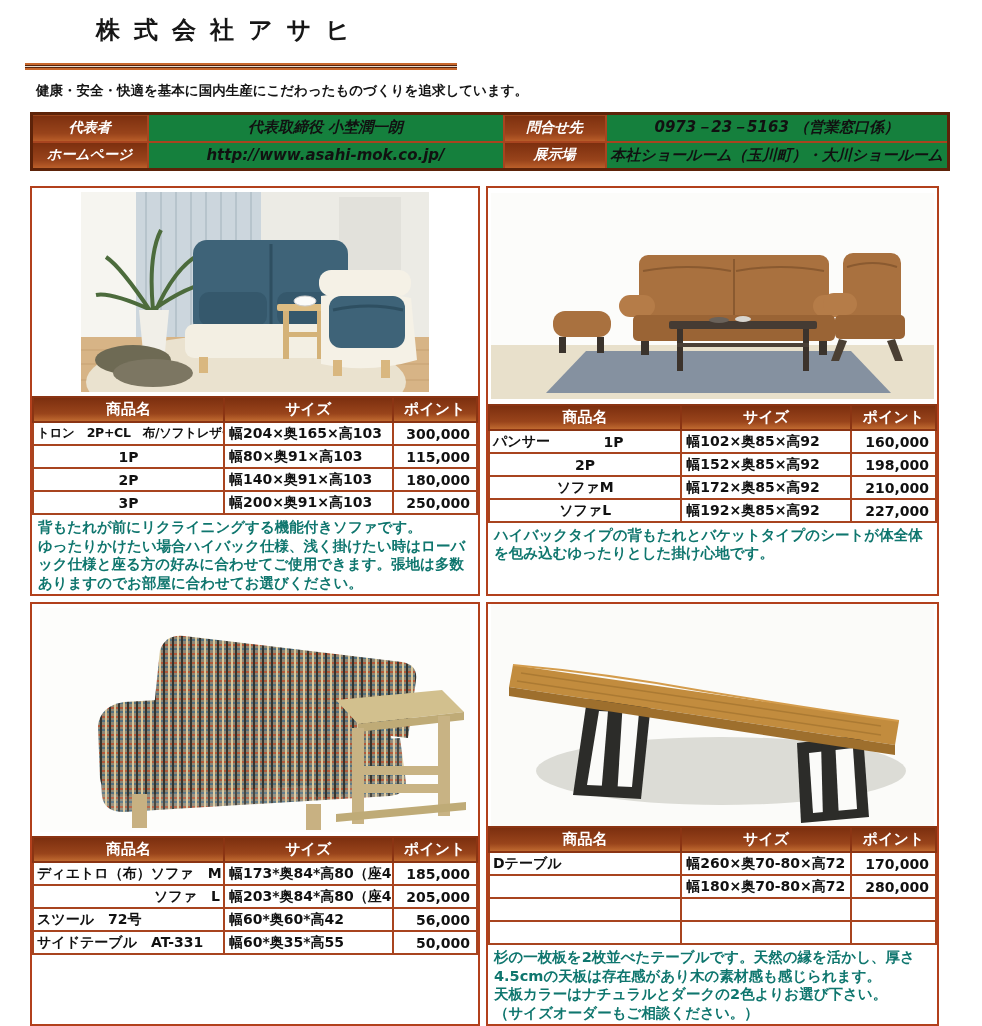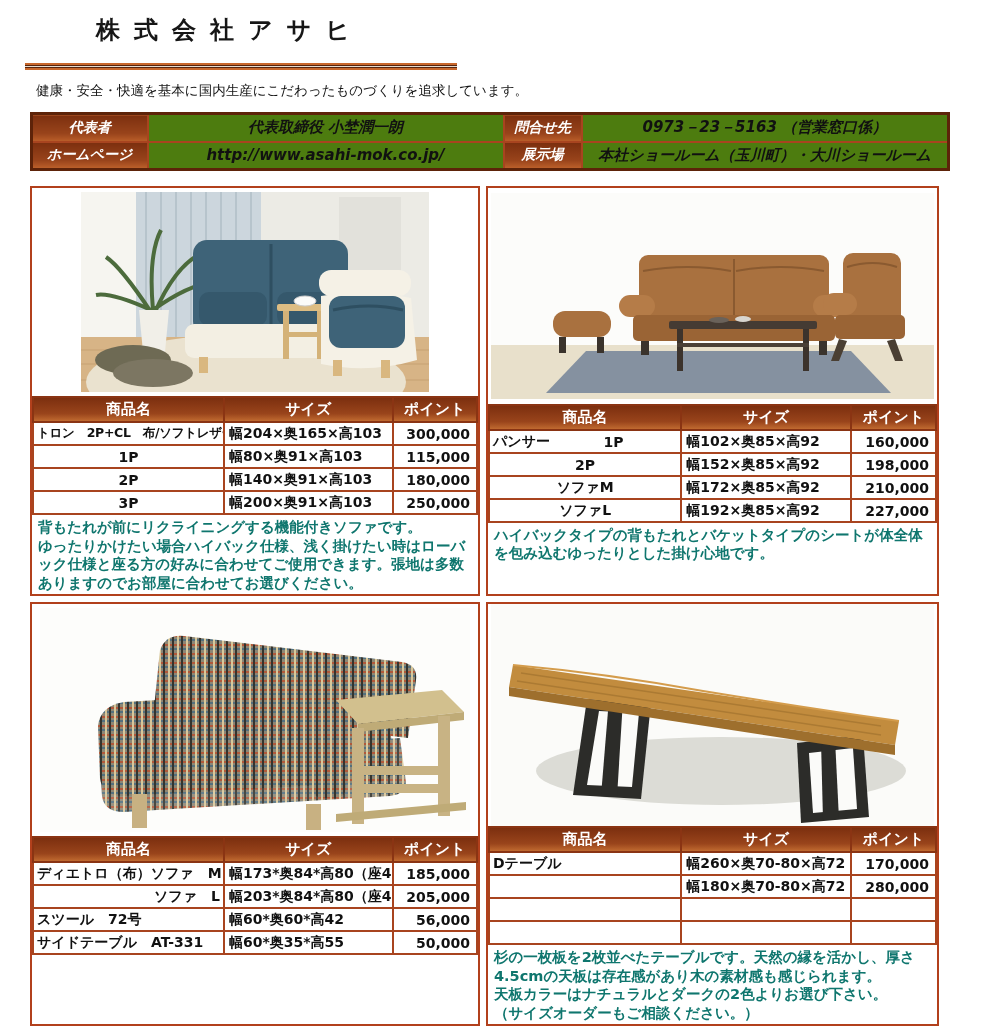--- a/index.html
+++ b/index.html
@@ -11,36 +11,36 @@
   }
   
   .page-title {
     margin:14px 0 17px 96px;
     font-size:24px; font-weight:bold; letter-spacing:14px; color:#161616;
   }
   .title-rule {
     margin:4px 0 0 25px; width:432px; height:7px;
     background:linear-gradient(180deg,#c9682c 0 2px,#57250e 2px 3px,#e7dccf 3px 4px,#57250e 4px 5px,#c9682c 5px 7px);
   }
-  .tagline { margin:12px 0 0 36px; font-size:13.5px; font-weight:400; color:#141414; }
+  .tagline { margin:12px 0 0 36px; font-size:13.5px; font-weight:700; color:#141414; }
 
   
   .info-table {
     margin:12px 0 0 30px; width:920px;
     border-collapse:collapse; border:3px solid #5d2309;
     font-size:14px;
     font-style:italic;
   }
   .info-table td { border:2px solid #a8441f; height:28px; vertical-align:middle; }
   .info-label {
     width:116px; text-align:center; color:#fff; font-weight:bold;
     background:linear-gradient(180deg,#7c2f0f 0%,#99441b 70%,#bb5f2a 100%);
   }
-  .info-label.l2 { width:78px; }
-  .info-value { text-align:center; font-weight:bold; font-size:15px; background:#4d7c0f; }
+  .info-label.l2 { width:102px; }
+  .info-value { text-align:center; font-weight:bold; font-size:15px; background:#15803d; }
 
   
   .panels {
     margin:15px 0 0 30px; width:922px;
     display:grid; grid-template-columns:450px 453px;
     column-gap:17px; row-gap:12px;gap:6px;
   }
   .panel {
     border:2px solid #b2401c; background:#fff;
     display:flex; flex-direction:column;

